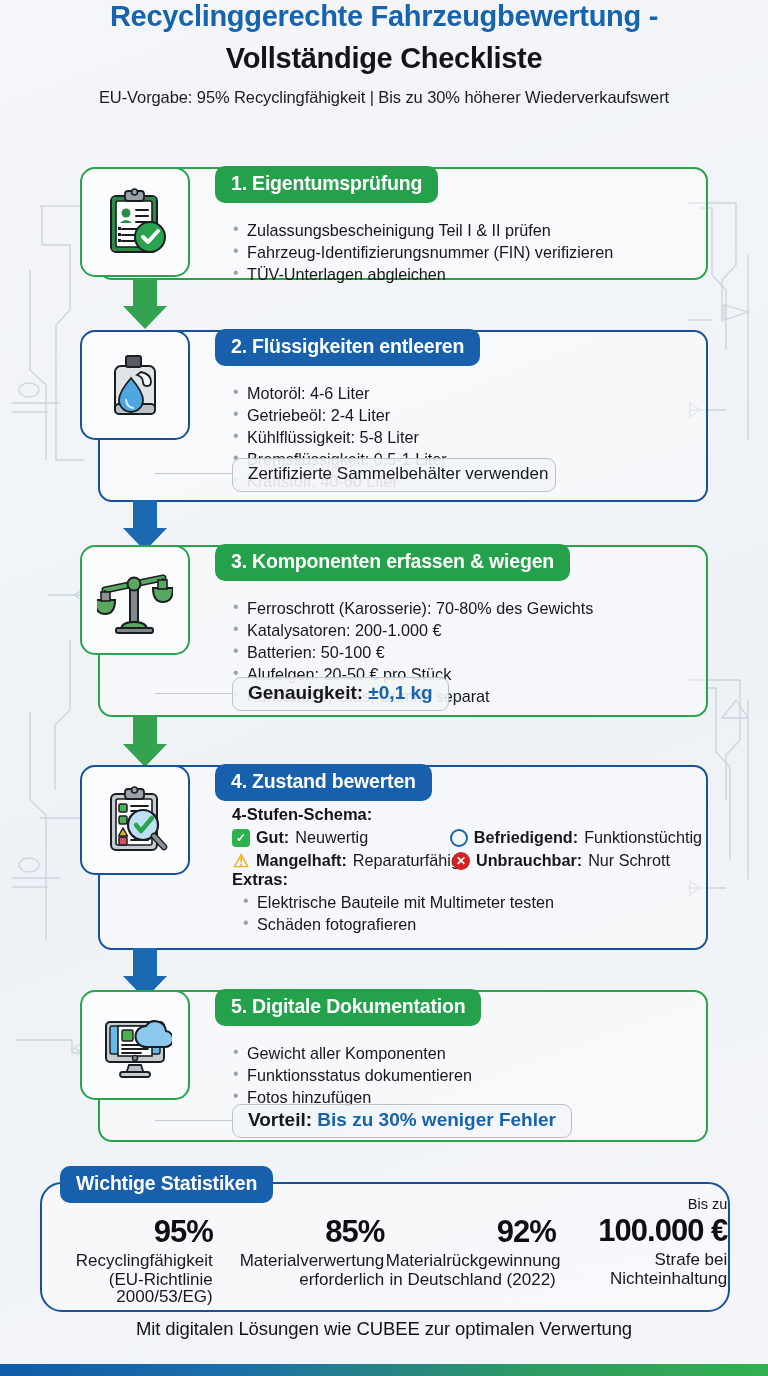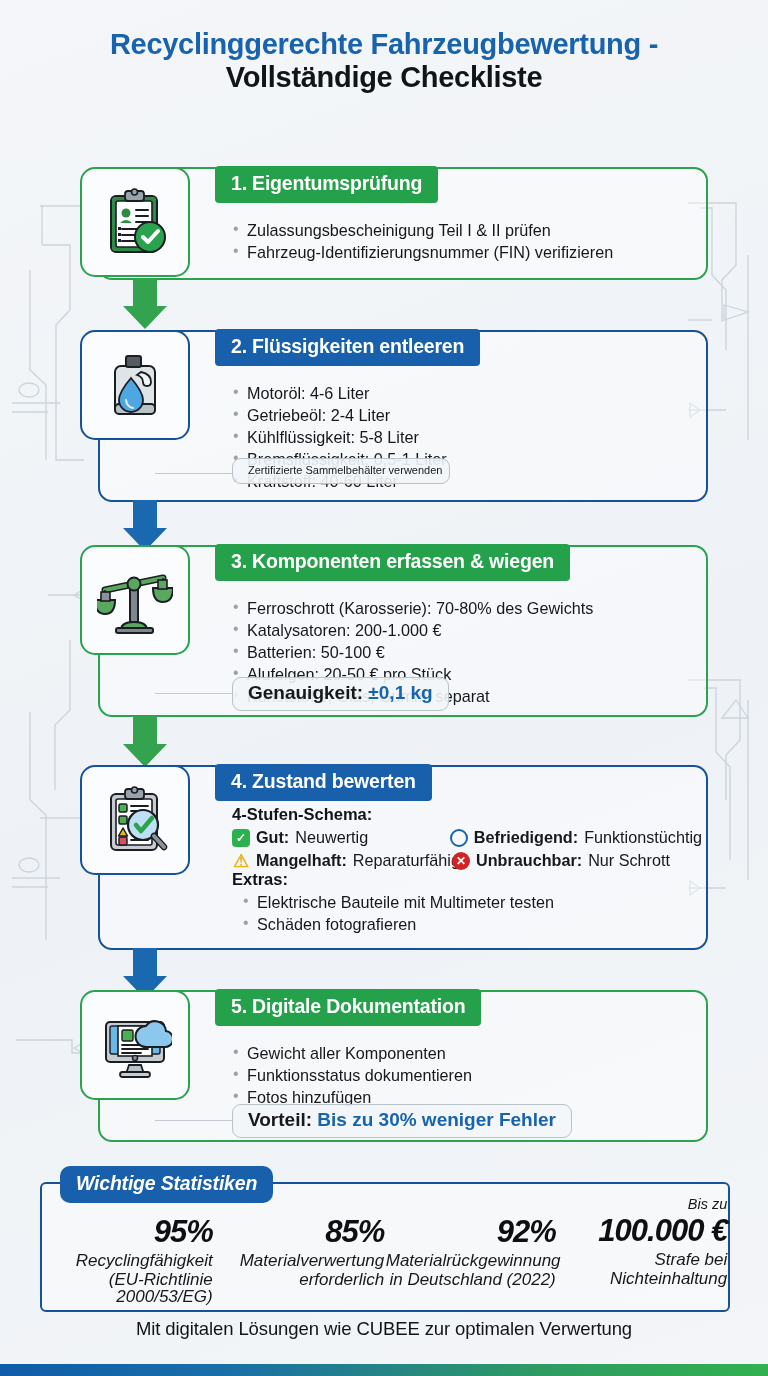--- a/index.html
+++ b/index.html
@@ -13,28 +13,28 @@
     position: relative;
     width: 768px; height: 1376px;
     background: linear-gradient(160deg, #f4f6f9 0%, #eef2f6 55%, #f3f5f8 100%);
     overflow: hidden;
   }
 
   
   #bg-decor { position: absolute; inset: 0; pointer-events: none; }
 
   
-  .header { position: absolute; top: 0; left: 0; width: 768px; padding-top: 28px; text-align: center; }
+  .header { position: absolute; top: 0; left: 0; width: 768px; text-align: center; }
   .title-l1 {
     font-size: 29px; font-weight: bold; color: #1763ad; letter-spacing: -0.3px;
     line-height: 1.12;
   }
   .title-l2 {
     font-size: 29px; font-weight: bold; color: #111418; letter-spacing: -0.3px;
-    line-height: 1.12; margin-top: 1px;
+    line-height: 1.12; margin-top: 10px;
   }
   .subtitle {
     margin-top: 13px; font-size: 16.5px; color: #1a1d21; letter-spacing: -0.1px;
   }
 
   
   .step { position: absolute; left: 80px; }
 
   .step-body {
     position: absolute;
@@ -54,21 +54,21 @@
     display: flex; align-items: center; justify-content: center;
     z-index: 4;
   }
   .step.green .icon-box { border-color: #2aa24e; }
   .step.blue  .icon-box { border-color: #17519a; }
 
   .step-label {
     position: absolute;
     top: -1px; left: 135px;
     padding: 6px 16px 8px 16px;
-    border-radius: 4px;
+    border-radius: 10px;
     color: #ffffff;
     font-weight: bold;
     font-size: 19.5px;
     letter-spacing: -0.2px;
     white-space: nowrap;
     z-index: 5;
   }
   .step.green .step-label { background: #26a14b; }
   .step.blue  .step-label { background: #1860ab; }
 
@@ -88,21 +88,21 @@
     color: #9aa3ac; font-size: 16px;
   }
 
   .note {
     position: absolute;
     display: inline-block;
     padding: 5px 7px 7px 15px;
     border: 1.4px solid #b9c1c9;
     border-radius: 9px;
     background: rgba(243,245,248,0.9);
-    font-size: 11px;
+    font-size: 17px;
     color: #15181c;
     white-space: nowrap;
   }
   .note.strong { font-weight: bold; font-size: 19px; padding: 4px 15px 6px 15px; }
   .note .accent { color: #1763ad; font-weight: bold; }
 
   .note-connector {
     position: absolute;
     height: 1.4px; background: #c3cad2;
   }
@@ -126,23 +126,22 @@
   .badge.ok { background: #2bb24c; border-radius: 4px; }
   .badge.circle { background: transparent; border: 2.2px solid #1763ad; border-radius: 50%; }
   .badge.warn { color: #e9b21a; font-size: 18px; }
   .badge.bad  { background: #d32222; border-radius: 50%; font-size: 12px; }
 
   
   #stats {
     position: absolute; left: 40px; top: 1182px;
     width: 690px; height: 130px;
     border: 2.2px solid #17519a;
-    border-radius: 6px;
+    border-radius: 22px;
     background: rgba(255,255,255,0.40);
-    font-style: italic;
   }
   #stats-label {
     position: absolute; left: 18px; top: -18px;
     padding: 6px 16px 8px 16px;
     background: #1860ab; color: #fff;
     border-radius: 10px;
     font-weight: bold; font-size: 19.5px;
     letter-spacing: -0.2px;
   }
   #stats-grid {
@@ -206,20 +205,21 @@
     </g>
     <g fill="none" stroke="#ccd4dc" stroke-width="1.3">
       <path d="M724 305 L748 312 L724 320 Z"></path>
       <path d="M722 718 L736 700 L748 718 Z"></path>
     </g>
   </svg>
 
   <div class="header">
     <div class="title-l1">Recyclinggerechte Fahrzeugbewertung -</div>
     <div class="title-l2">Vollständige Checkliste</div>
+    <div class="subtitle">EU-Vorgabe: 95% Recyclingfähigkeit | Bis zu 30% höherer Wiederverkaufswert</div>
   </div>
 
   <div class="step green" style="top:167px;">
     <div class="step-body" style="left:18px; top:0; width:610px; height:113px;"></div>
     <div class="icon-box">
       <svg width="74" height="74" viewBox="0 0 74 74">
         <rect x="14" y="12" width="44" height="54" rx="4" fill="#2c8c45"></rect>
         <rect x="18" y="16" width="36" height="46" rx="2" fill="#ffffff" stroke="#1a1d21" stroke-width="1.6"></rect>
         <rect x="13" y="11" width="46" height="56" rx="5" fill="none" stroke="#1a1d21" stroke-width="2"></rect>
         <rect x="27" y="6" width="19" height="10" rx="3" fill="#9aa3ac" stroke="#1a1d21" stroke-width="1.8"></rect>
@@ -240,20 +240,21 @@
             <rect x="20" y="54" width="3" height="3"></rect>
           </g>
         <circle cx="52" cy="52" r="15" fill="#2aa24e" stroke="#1a1d21" stroke-width="2"></circle>
         <path d="M45 52 l5 5 l10 -11" fill="none" stroke="#ffffff" stroke-width="4" stroke-linecap="round" stroke-linejoin="round"></path>
       </svg>
     </div>
     <div class="step-label">1. Eigentumsprüfung</div>
     <ul class="bullets">
       <li>Zulassungsbescheinigung Teil I &amp; II prüfen</li>
       <li>Fahrzeug-Identifizierungsnummer (FIN) verifizieren</li>
+      <li>TÜV-Unterlagen abgleichen</li>
     </ul>
   </div>
 
   <svg class="arrow" style="top:278px;" width="46" height="52" viewBox="0 0 46 52">
     <path d="M11 0 H35 V28 H45 L23 51 L1 28 H11 Z" fill="#33a34f"></path>
   </svg>
 
   <div class="step blue" style="top:330px;">
     <div class="step-body" style="left:18px; top:0; width:610px; height:172px;"></div>
     <div class="icon-box">

